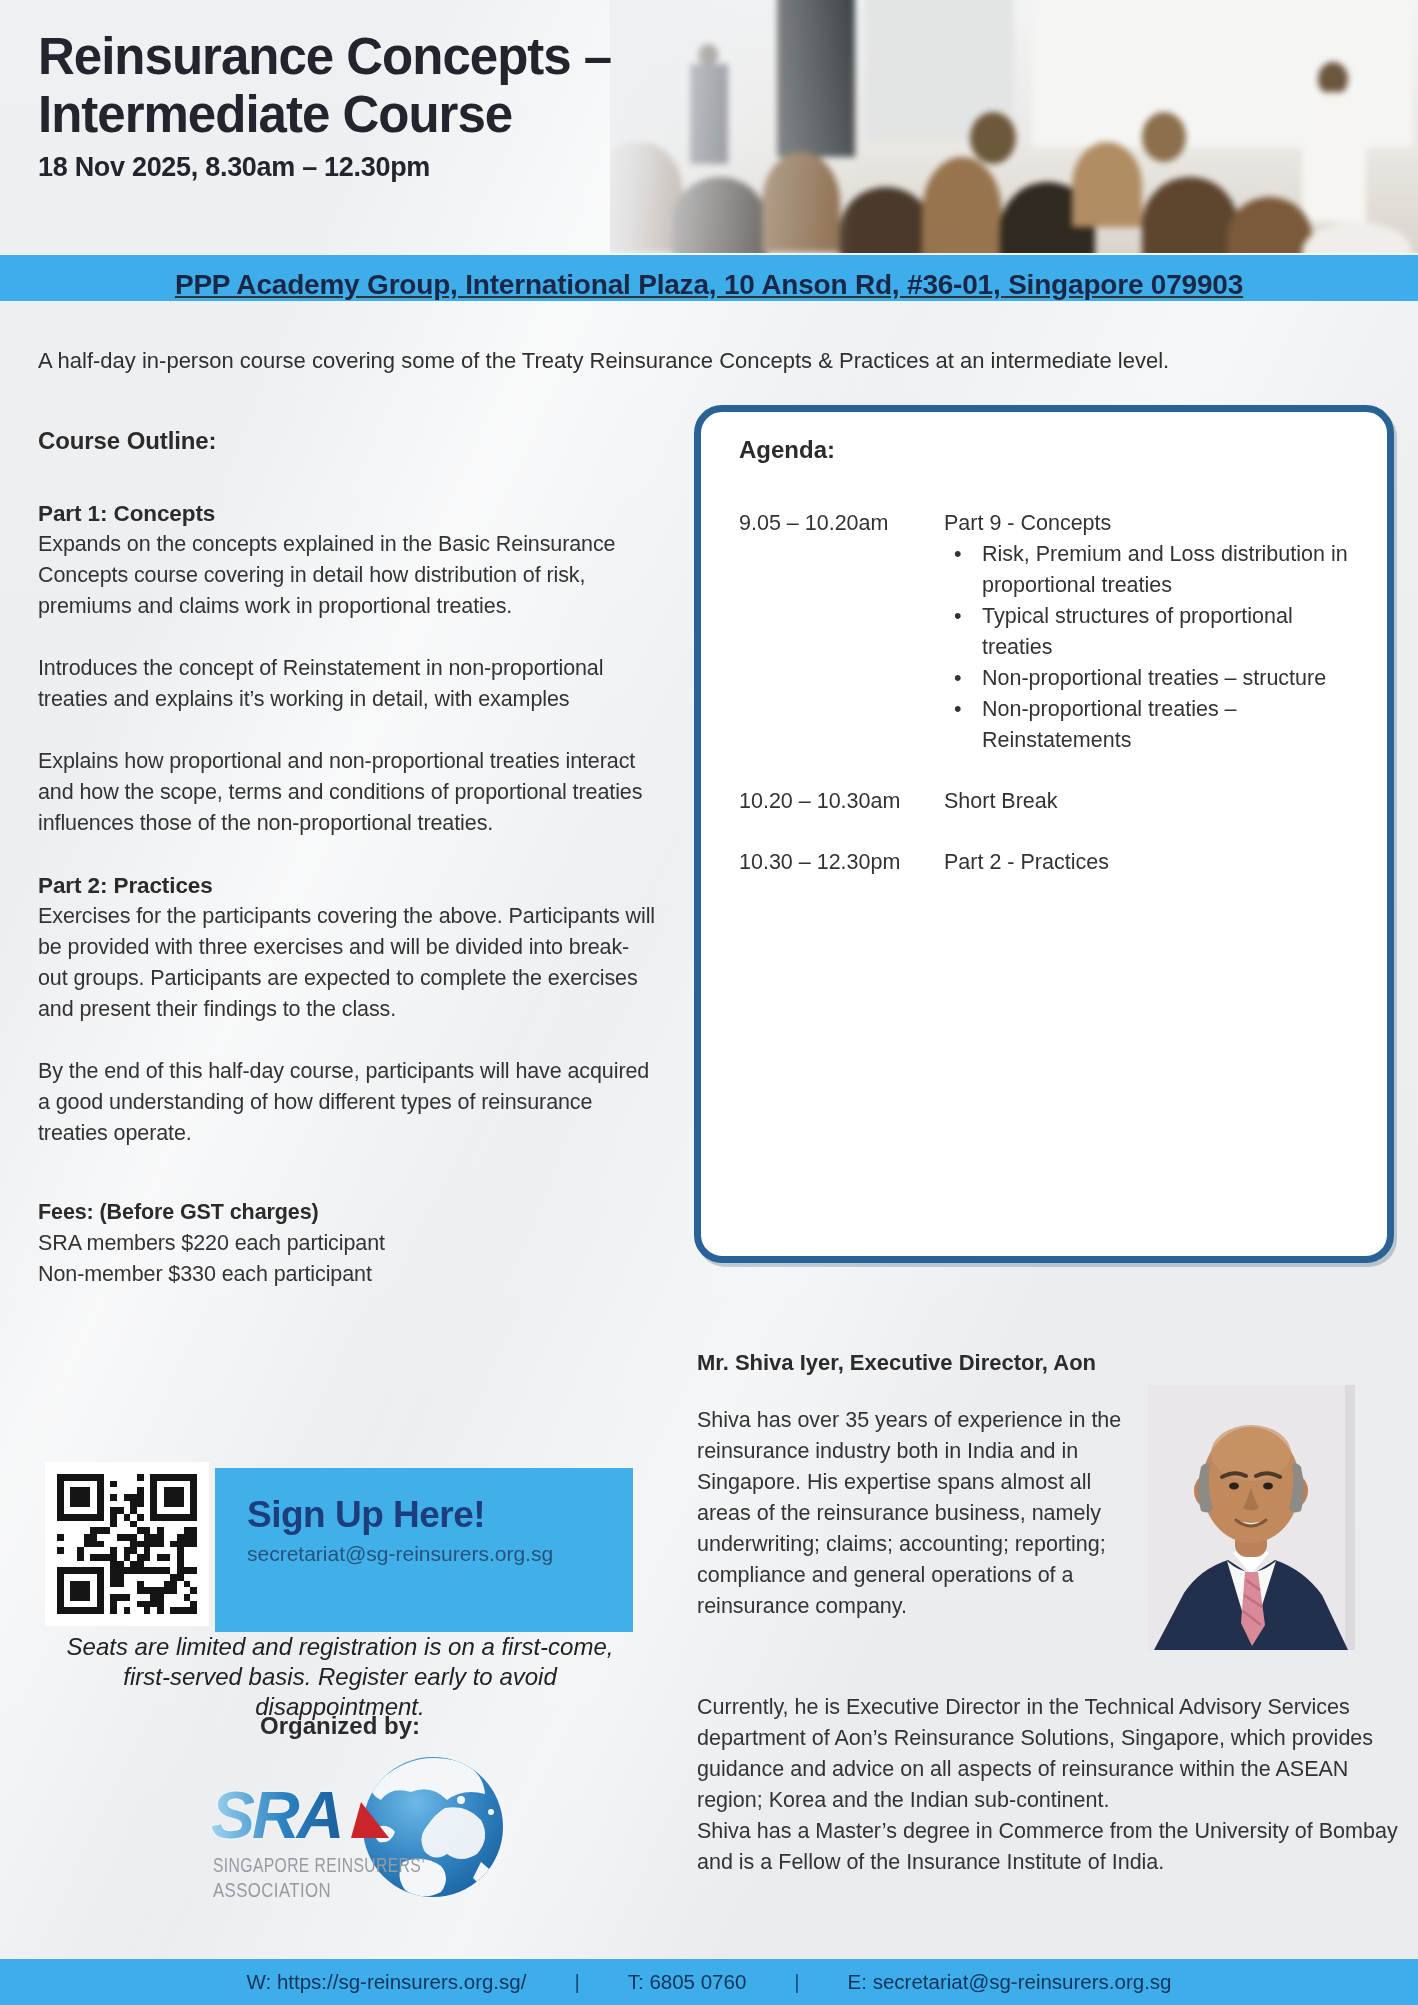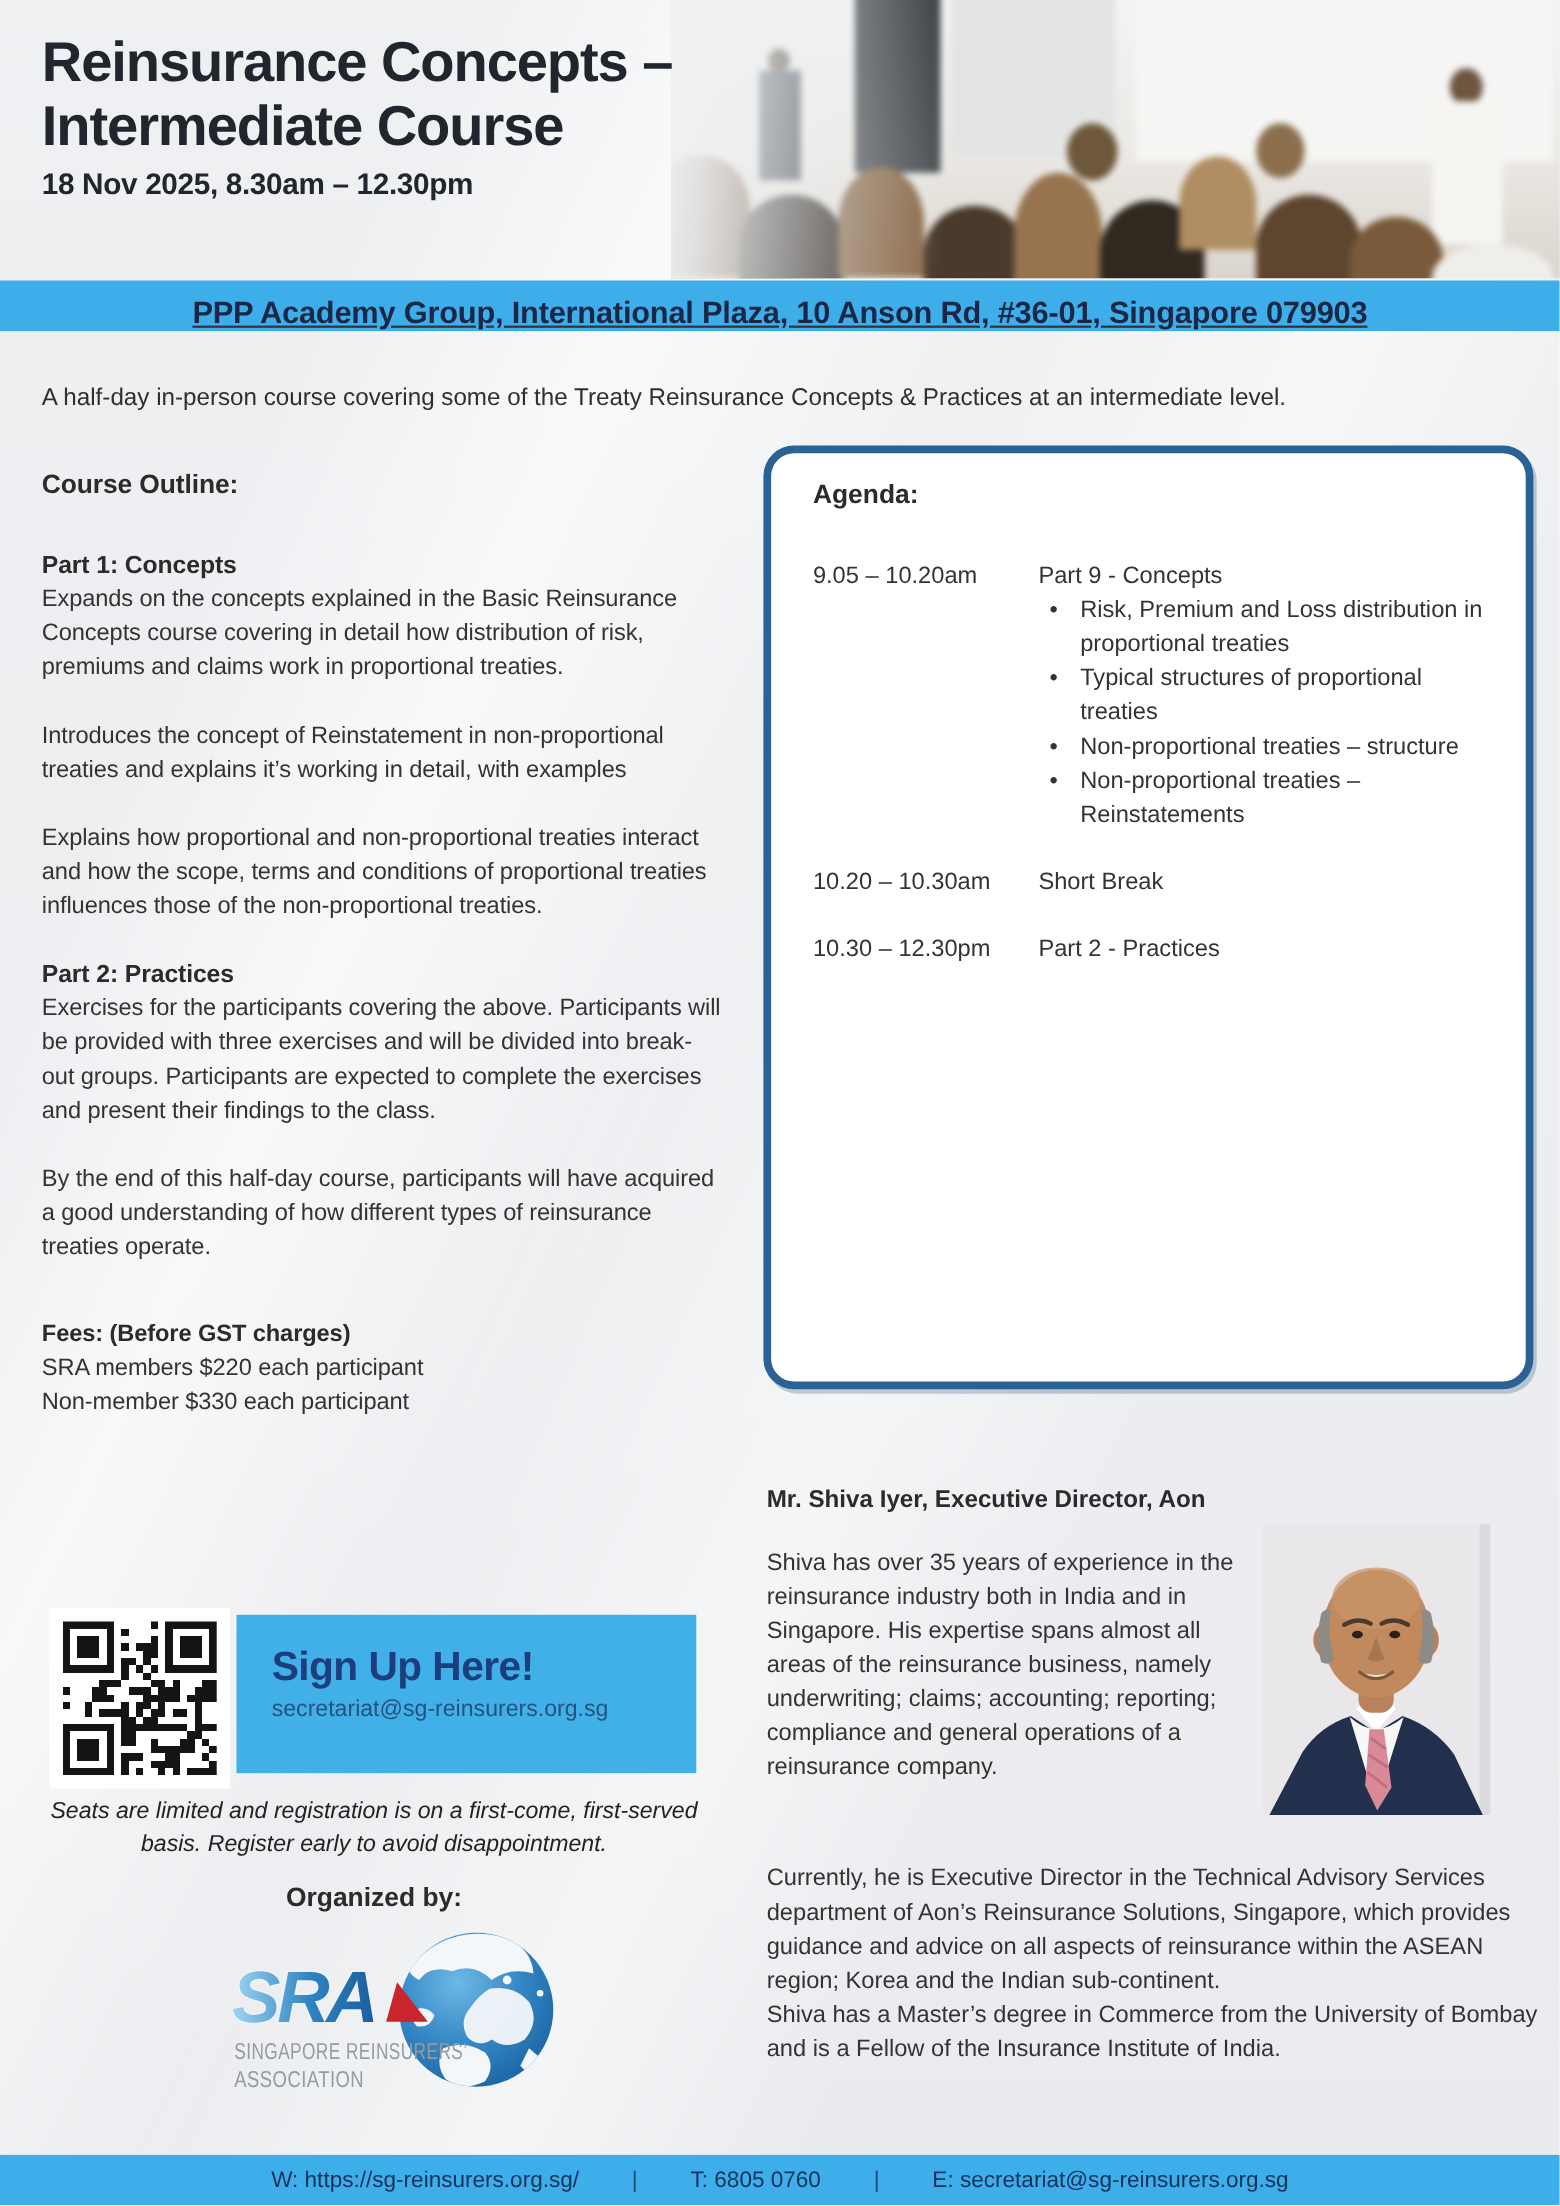--- a/index.html
+++ b/index.html
@@ -41,26 +41,26 @@
   .agenda-heading{font-size:24px;font-weight:700;color:#2b2b2b;margin:0 0 44px;}
   .agenda-row{display:flex;margin-bottom:30px;font-size:21.5px;line-height:31px;color:#333;}
   .agenda-time{width:205px;flex:none;}
   .agenda-desc{flex:1;}
   .agenda-bullets{list-style:none;margin:0;padding:0;}
   .agenda-bullets li{position:relative;padding-left:38px;}
   .agenda-bullets li::before{content:"\2022";position:absolute;left:10px;}
   
   .qr-card{position:absolute;left:45px;top:1462px;width:164px;height:164px;background:#fff;
     box-sizing:border-box;padding:12px;}
-  .signup-box{position:absolute;left:215px;top:1468px;width:418px;height:144px;background:#41b0e9;
+  .signup-box{position:absolute;left:215px;top:1468px;width:418px;height:164px;background:#41b0e9;
     box-sizing:border-box;padding:26px 0 0 32px;}
   .signup-title{font-size:37px;font-weight:800;color:#1d3e7d;letter-spacing:-.5px;}
   .signup-email{margin-top:6px;font-size:21px;color:#27527f;}
   .seats-note{position:absolute;left:40px;top:1632px;width:600px;text-align:center;
-    font-size:21px;font-style:italic;color:#222;line-height:30px;}
+    font-size:24px;font-style:italic;color:#222;line-height:30px;}
   .organized{position:absolute;left:40px;top:1712px;width:600px;text-align:center;
     font-size:24px;font-weight:700;color:#2b2b2b;}
   .sra-logo{position:absolute;left:195px;top:1742px;width:370px;height:195px;}
   
   .speaker-name{position:absolute;left:697px;top:1350px;width:700px;font-size:22px;font-weight:700;color:#2b2b2b;}
   .speaker-bio1{position:absolute;left:697px;top:1405px;width:447px;font-size:21.5px;line-height:31px;}
   .speaker-photo{position:absolute;left:1148px;top:1385px;width:207px;height:265px;}
   .speaker-bio2{position:absolute;left:697px;top:1692px;width:716px;font-size:21.5px;line-height:31px;}
   .speaker-bio2 p{margin:0;}
   

